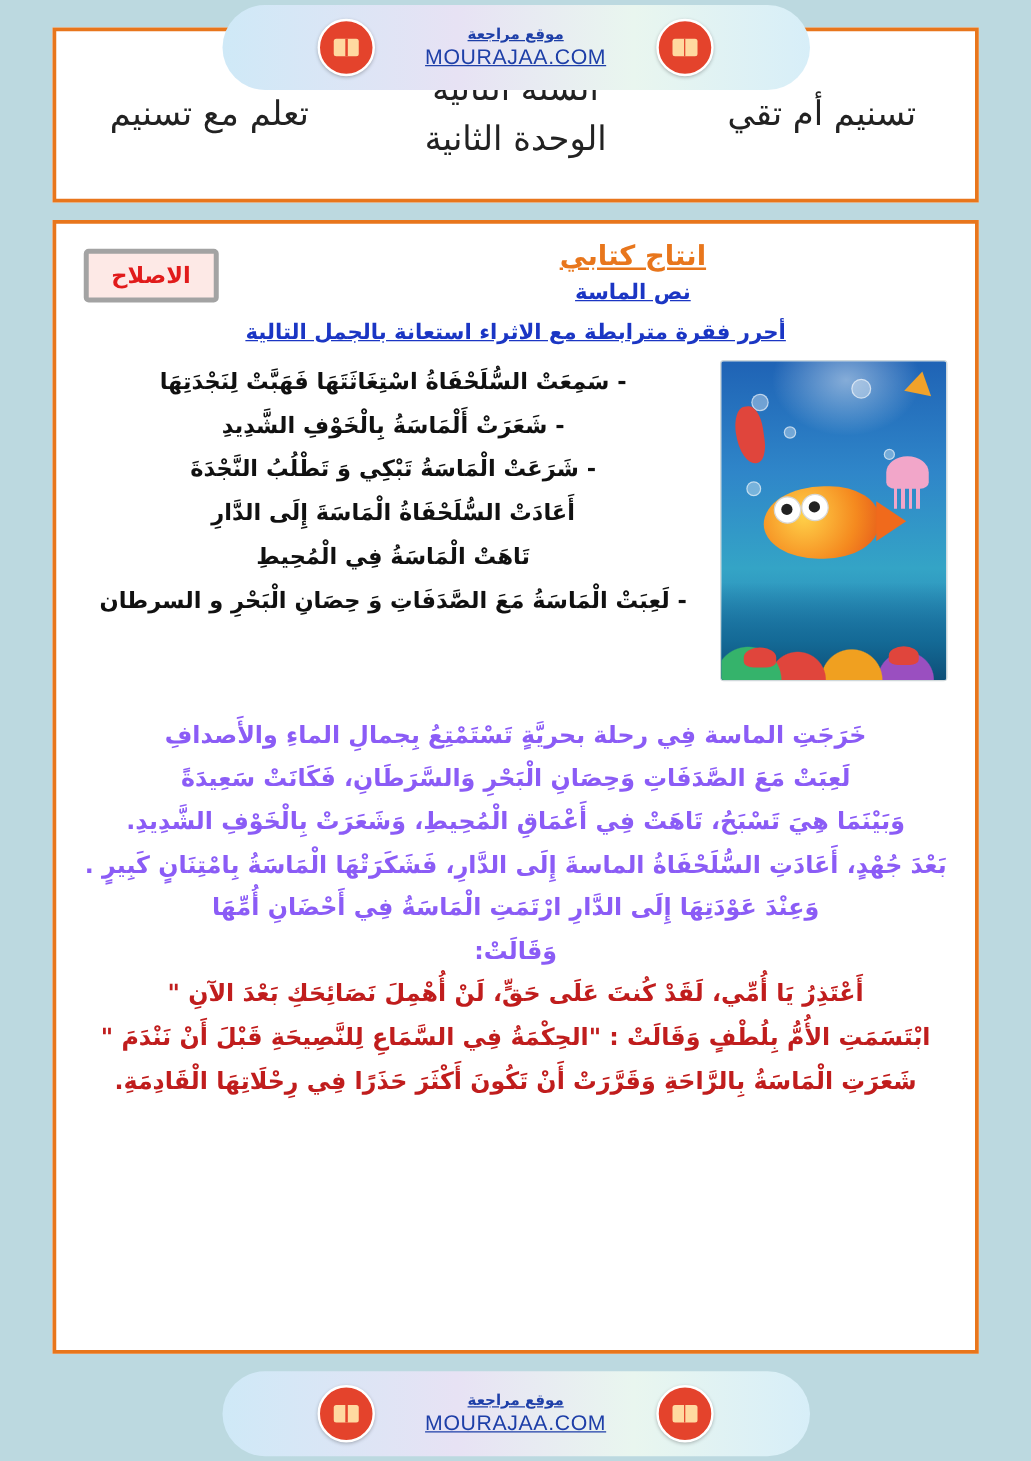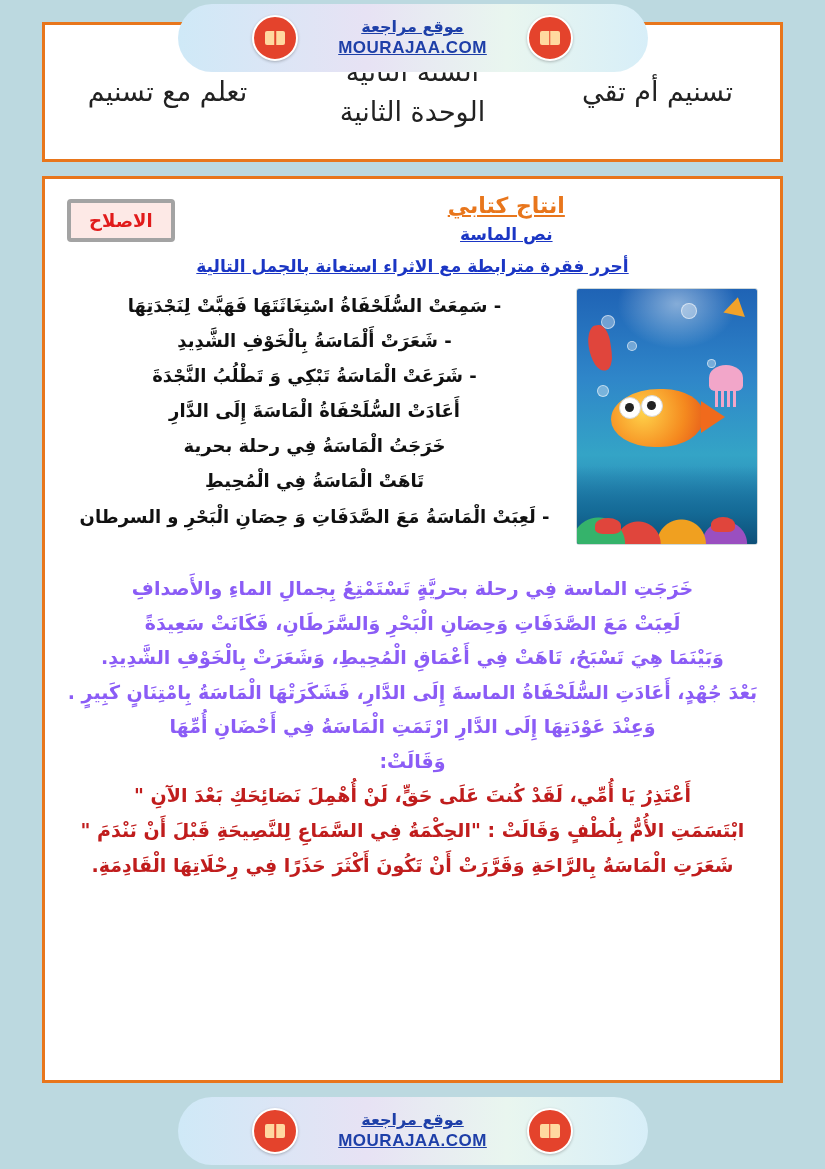--- a/index.html
+++ b/index.html
@@ -66,29 +66,29 @@
     height: 14px;
     background: #e4432c;
     transform: translateX(-50%);
   }
   .wm-text {
     text-align: center;
     line-height: 1.25;
     flex: 0 0 auto;
   }
   .wm-title {
-    font-size: 16px;
+    font-size: 12px;
     color: #1e3fa8;
     font-weight: bold;
     text-decoration: underline;
   }
   .wm-url {
     font-size: 17px;
     color: #1e3fa8;
-    font-weight: bold;
+    font-weight: normal;
     letter-spacing: .5px;
     text-decoration: underline;
     font-family: "Liberation Sans", sans-serif;
   }
 
   
   .header-box {
     position: absolute;
     top: 22px;
     left: 42px;
@@ -384,21 +384,20 @@
         <div class="coral"></div>
         <div class="crab"></div>
         <div class="crab2"></div>
       </div>
 
       <div class="sentences">
         <div class="sentence">- سَمِعَتْ السُّلَحْفَاةُ اسْتِغَاثَتَهَا فَهَبَّتْ لِنَجْدَتِهَا</div>
         <div class="sentence">- شَعَرَتْ أَلْمَاسَةُ بِالْخَوْفِ الشَّدِيدِ</div>
         <div class="sentence">- شَرَعَتْ الْمَاسَةُ تَبْكِي وَ تَطْلُبُ النَّجْدَةَ</div>
         <div class="sentence">أَعَادَتْ السُّلَحْفَاةُ الْمَاسَةَ إِلَى الدَّارِ</div>
-        <div class="sentence">خَرَجَتُ الْمَاسَةُ فِي رحلة بحرية</div>
         <div class="sentence">تَاهَتْ الْمَاسَةُ فِي الْمُحِيطِ</div>
         <div class="sentence">- لَعِبَتْ الْمَاسَةُ مَعَ الصَّدَفَاتِ وَ حِصَانِ الْبَحْرِ و السرطان</div>
       </div>
     </div>
 
     <div class="para">
       <div class="para-line">خَرَجَتِ الماسة فِي رحلة بحريَّةٍ تَسْتَمْتِعُ بِجمالِ الماءِ والأَصدافِ</div>
       <div class="para-line">لَعِبَتْ مَعَ الصَّدَفَاتِ وَحِصَانِ الْبَحْرِ وَالسَّرَطَانِ، فَكَانَتْ سَعِيدَةً</div>
       <div class="para-line">وَبَيْنَمَا هِيَ تَسْبَحُ، تَاهَتْ فِي أَعْمَاقِ الْمُحِيطِ، وَشَعَرَتْ بِالْخَوْفِ الشَّدِيدِ.</div>
       <div class="para-line">بَعْدَ جُهْدٍ، أَعَادَتِ السُّلَحْفَاةُ الماسةَ إِلَى الدَّارِ، فَشَكَرَتْهَا الْمَاسَةُ بِامْتِنَانٍ كَبِيرٍ .</div>

